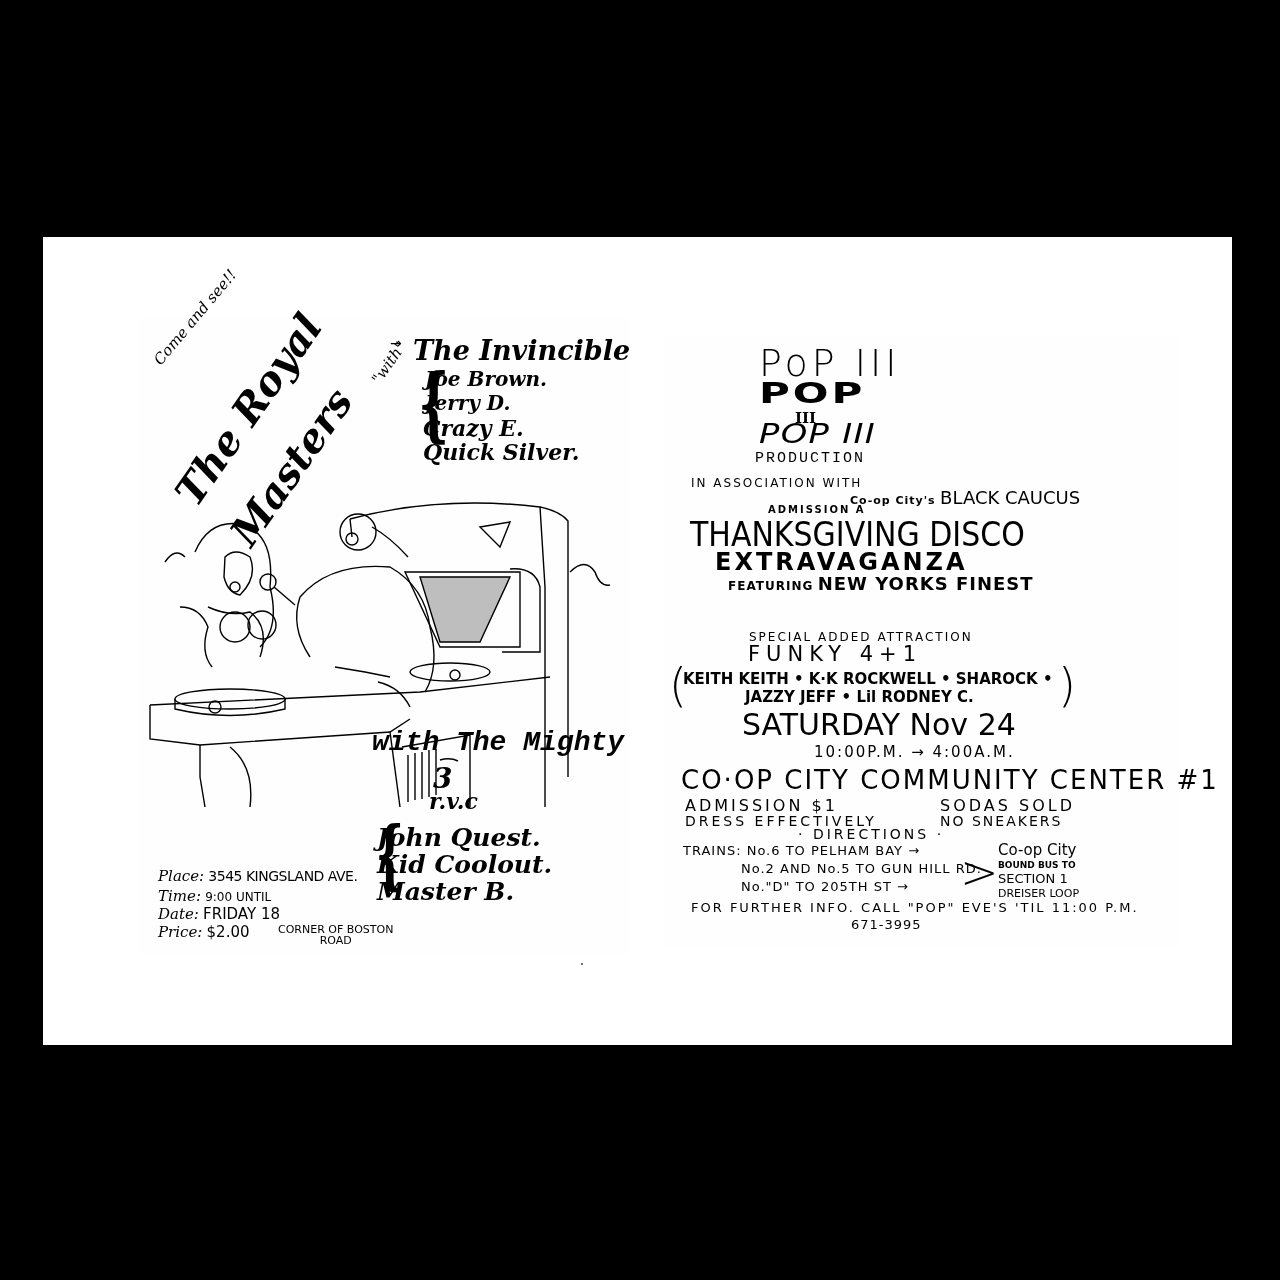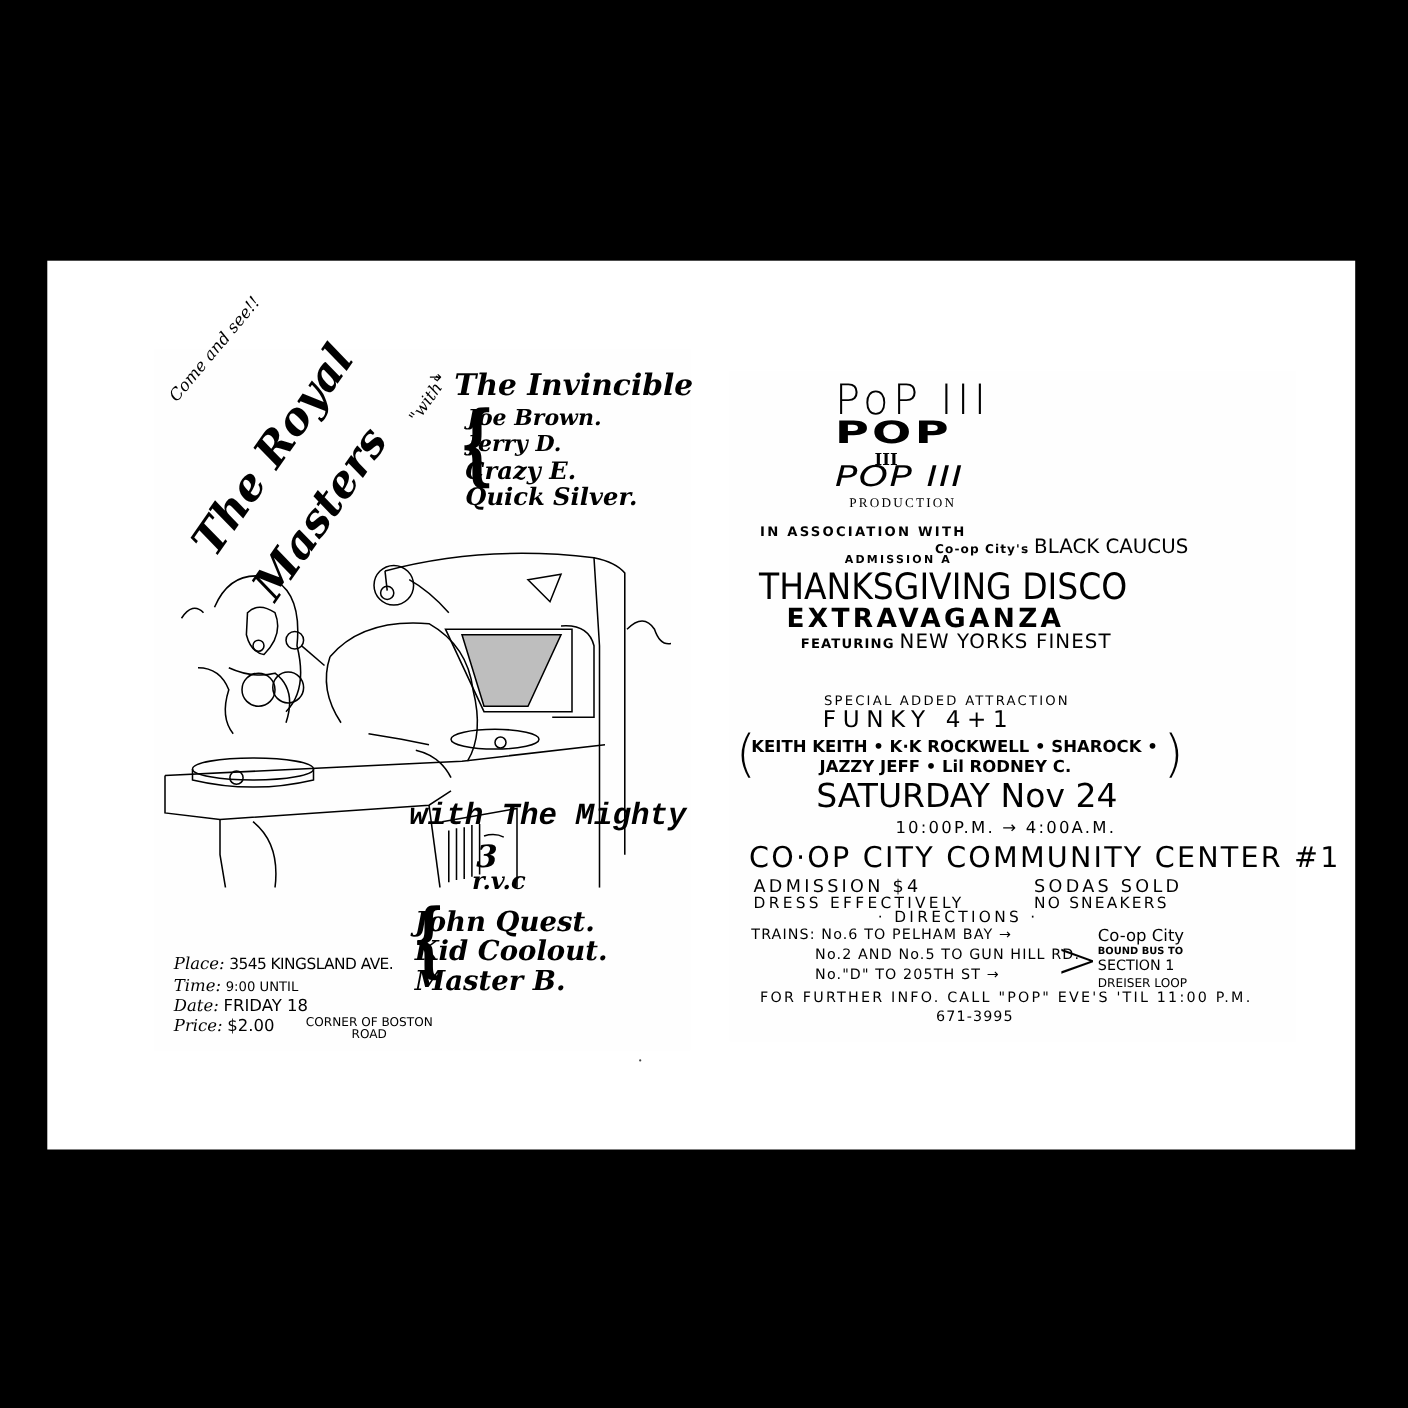--- a/index.html
+++ b/index.html
@@ -33,31 +33,31 @@
   .crew2 { left:237px; font-size:25px; }
 
   .info-line { left:18px; font-size:15px; }
   .corner { left:138px; top:607px; font-size:11px; text-align:center; line-height:11px; }
 
   
   .pop1 { left:96px; top:4px; font-size:38px; font-family:"DejaVu Sans", sans-serif; font-weight:200; letter-spacing:4px; }
   .pop2 { left:96px; top:40px; font-size:28px; font-weight:bold; font-family:"DejaVu Sans", sans-serif; letter-spacing:2px; transform:scaleX(1.5); transform-origin:left; }
   .pop2sub { left:132px; top:72px; font-size:15px; font-weight:bold; font-family:"DejaVu Serif", serif; }
   .pop3 { left:96px; top:82px; font-size:26px; font-style:italic; font-family:"DejaVu Sans", sans-serif; letter-spacing:1px; transform:scaleX(1.3); transform-origin:left; }
-  .production { left:92px; top:113px; font-size:12px; font-family:Liberation Serif, serif; letter-spacing:2px;margin-left:17px; }
-  .assoc { left:28px; top:139px; font-size:12px; font-weight:bold; letter-spacing:2px; }
+  .production { left:92px; top:113px; font-size:15px; font-family:Liberation Mono, monospace; letter-spacing:2px; }
+  .assoc { left:28px; top:139px; font-size:12px; font-weight:normal; letter-spacing:2px; }
   .coop-caucus { left:187px; top:150px; }
   .coop-small { font-size:11px; font-weight:bold; letter-spacing:1px; }
   .caucus { font-size:18px; letter-spacing:0px; }
   .presents { left:105px; top:167px; font-size:10px; font-weight:bold; letter-spacing:2px; }
   .thanks { left:27px; top:180px; font-size:30px; letter-spacing:0px; transform:scaleY(1.1); }
   .extrav { left:52px; top:211px; font-size:24px; letter-spacing:3px;font-weight:bold; }
   .featuring { left:65px; top:236px; }
   .feat-small { font-size:12px; font-weight:bold; letter-spacing:1px; }
-  .feat-big { font-size:18px; letter-spacing:1px; }
+  .feat-big { font-size:18px; letter-spacing:1px;font-weight:bold; }
   .djs { left:4px; top:255px; font-size:32px; letter-spacing:1px; }
   .special { left:86px; top:293px; font-size:12px; letter-spacing:2px; }
   .funky { left:85px; top:305px; font-size:21px; letter-spacing:6px; }
   .paren-l { left:6px; top:321px; font-size:46px; font-family:"DejaVu Sans", sans-serif; font-weight:200; }
   .paren-r { left:395px; top:321px; font-size:46px; font-family:"DejaVu Sans", sans-serif; font-weight:200; }
   .names1 { left:20px; top:333px; font-size:15px; }
   .names2 { left:82px; top:351px; font-size:15px; }
   .saturday { left:79px; top:370px; font-size:30px; }
   .hours { left:151px; top:406px; font-size:15px; letter-spacing:2px; }
   .venue { left:18px; top:428px; font-size:26px; letter-spacing:2px; }
@@ -191,21 +191,21 @@
     </div>
     <div class="abs special caps">SPECIAL ADDED ATTRACTION</div>
     <div class="abs funky hand">FUNKY 4+1</div>
     <div class="abs paren-l">(</div>
     <div class="abs names1 bold-caps">KEITH KEITH • K·K ROCKWELL • SHAROCK •</div>
     <div class="abs names2 bold-caps">JAZZY JEFF • Lil RODNEY C.</div>
     <div class="abs paren-r">)</div>
     <div class="abs saturday hand">SATURDAY Nov 24</div>
     <div class="abs hours hand">10:00P.M. → 4:00A.M.</div>
     <div class="abs venue hand">CO·OP CITY COMMUNITY CENTER #1</div>
-    <div class="abs adm hand">ADMISSION $4</div>
+    <div class="abs adm hand">ADMISSION $1</div>
     <div class="abs sodas hand">SODAS SOLD</div>
     <div class="abs dress bold-caps" style="font-weight:normal">DRESS EFFECTIVELY</div>
     <div class="abs sneakers hand">NO SNEAKERS</div>
     <div class="abs directions hand">· DIRECTIONS ·</div>
 
     <div class="abs train hand" style="left:20px;top:506px">TRAINS: No.6 TO PELHAM BAY →</div>
     <div class="abs train hand" style="left:78px;top:524px">No.2 AND No.5 TO GUN HILL RD.</div>
     <div class="abs train hand" style="left:78px;top:542px">No."D" TO 205TH ST   →</div>
     <div class="abs chev">&gt;</div>
     <div class="abs hand dest" style="top:506px;font-size:15px">Co-op City</div>

